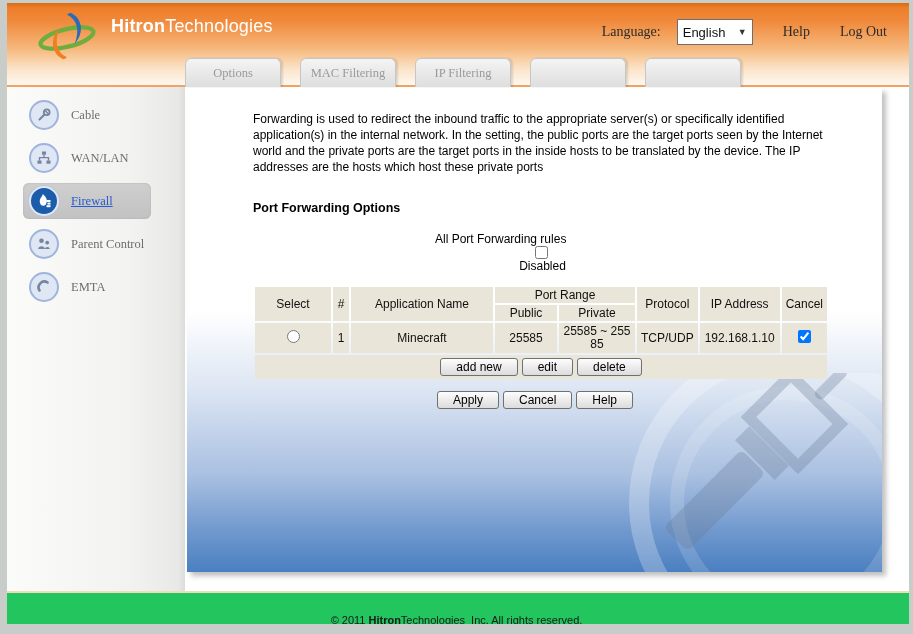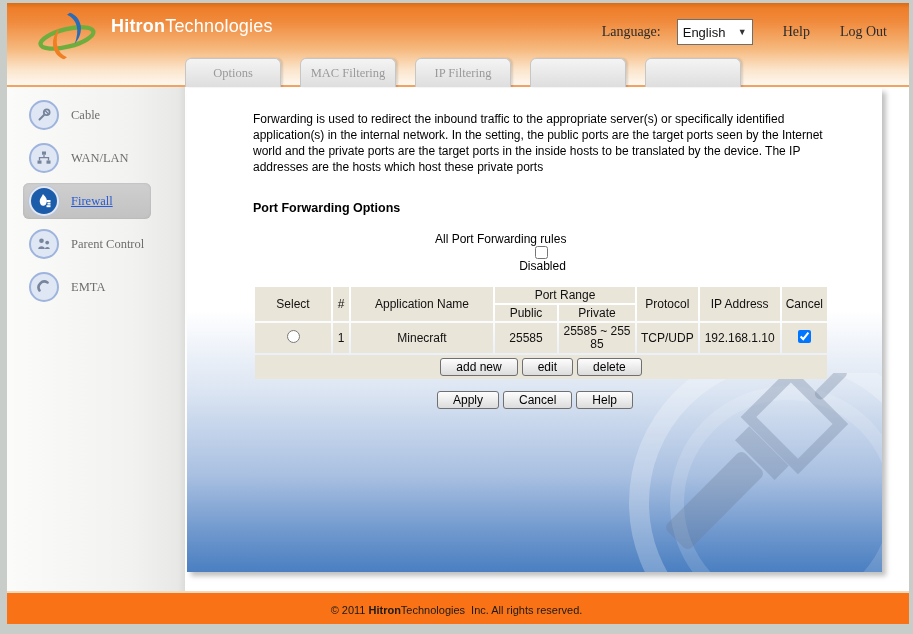--- a/index.html
+++ b/index.html
@@ -68,22 +68,22 @@
   tr.hdr2 th { height:16px; }
   tr.data td { height:30px; }
   td.break { word-break:break-all; line-height:13px; }
   tr.btnrow td { height:24px; }
   .uibtn { font-family:"Liberation Sans", sans-serif; font-size:12px; color:#000;
     background:linear-gradient(180deg,#fdfdfd,#dcdcdc); border:1px solid #707070; border-radius:3px;
     padding:1px 15px; margin:0 2px; cursor:pointer; }
   .actions { width:564px; text-align:center; margin-top:9px; }
 
   
-  .footer { position:absolute; left:0; right:0; top:588px; height:33px; background:#f97316;
-    border-top:2px solid #f2dabc; text-align:center; padding-top:11px; font-size:11px; color:#1a1a1a; }
+  .footer { position:absolute; left:0; right:0; top:588px; height:33px; background:#22c55e;
+    border-top:2px solid #f2dabc; text-align:center; padding-top:21px; font-size:11px; color:#1a1a1a; }
   .footer span { margin-right:3px; }
 </style>
 </head>
 <body>
 
 <div class="frame">
   <div class="page">
 
     <div class="header">
       <div class="logo-wrap">

